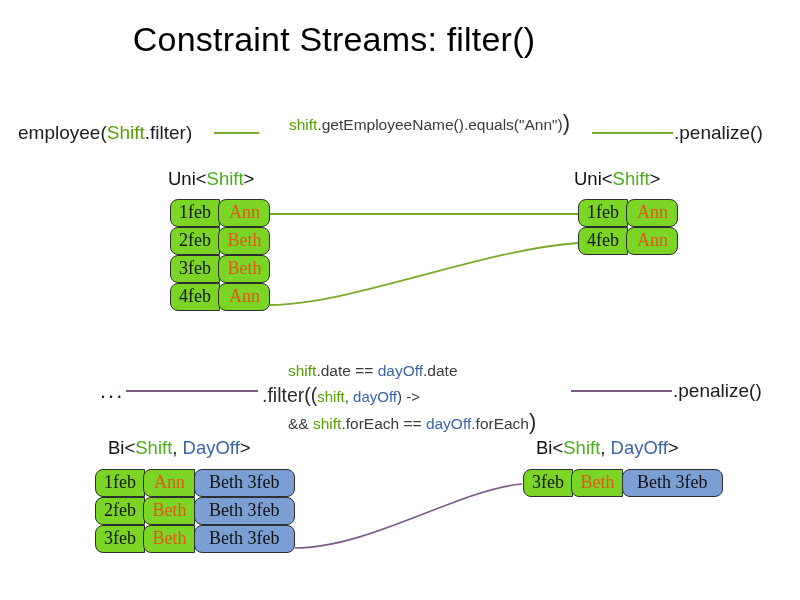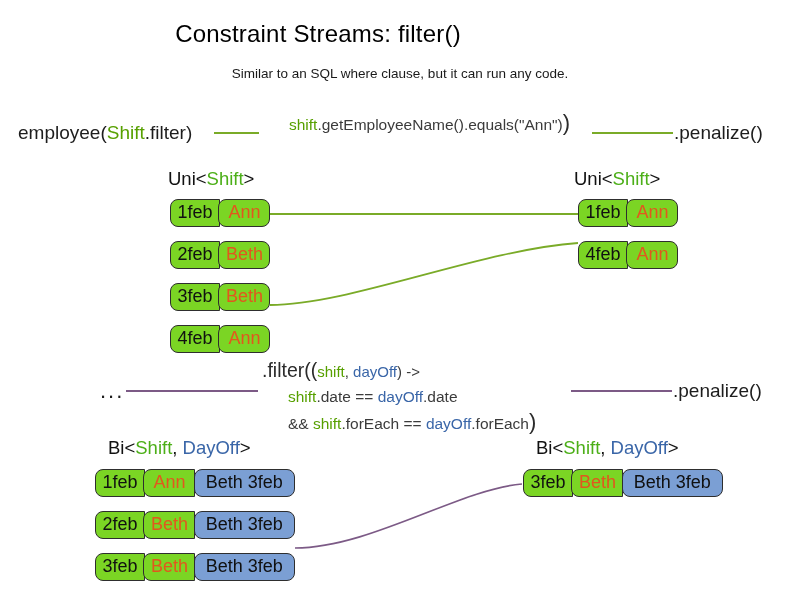--- a/index.html
+++ b/index.html
@@ -23,24 +23,24 @@
   #wires {
     position: absolute;
     left: 0; top: 0;
     width: 800px; height: 600px;
     pointer-events: none;
   }
 
   
   .title {
     position: absolute;
-    left: 0; top: 20px;
+    left: 16px; top: 20px;
     width: 636px;
     text-align: center;
-    font-size: 24px;
+    font-size: 34px;
     letter-spacing: 0.2px;
     color: #000000;
     white-space: nowrap;
   }
   .subtitle {
     position: absolute;
     left: 0; top: 66px;
     width: 800px;
     text-align: center;
     font-size: 13.5px;
@@ -82,21 +82,22 @@
     white-space: nowrap;
   }
   .caption .g { color: #4caf18; }
   .caption .b { color: #3a66a8; }
 
   
   .facttable { position: absolute; }
   .factrow {
     display: flex;
     height: 28px;
-    margin-bottom: 14px;
+    margin-bottom: 0;
+    font-family: Liberation Serif, serif;
   }
   .cell {
     box-sizing: border-box;
     height: 28px;
     line-height: 25px;
     border: 1.6px solid #2e2e2e;
     font-size: 18px;
     text-align: center;
     white-space: nowrap;
     padding: 0 4px;
@@ -140,21 +141,20 @@
     <path d="M270,305 C350,305 480,250 578,243" fill="none" stroke="#7aab28" stroke-width="1.8"></path>
 
     <line x1="126" y1="391" x2="258" y2="391" stroke="#7c5a86" stroke-width="2"></line>
 
     <line x1="571" y1="391" x2="672" y2="391" stroke="#7c5a86" stroke-width="2"></line>
 
     <path d="M295,548 C370,548 460,489 522,484" fill="none" stroke="#7c5a86" stroke-width="1.6"></path>
   </svg>
 
   <div class="title">Constraint Streams: filter()</div>
-  <div class="subtitle">Similar to an SQL where clause, but it can run any code.</div>
 
   <div class="plainlabel" style="left:18px; top:122px;">
     <span>employee(</span><span class="tok-shift" style="font-size:19px;">Shift</span><span>.filter)</span>
   </div>
 
   <div class="code" style="left:263px; top:110px;">
     <div style="padding-left:26px;">
       <span class="tok-shift" style="font-size:15.5px;">shift</span><span style="font-size:15.5px;">.getEmployeeName().equals("Ann")</span><span class="paren-big">)</span>
     </div>
   </div>
@@ -195,27 +195,27 @@
     </div>
     <div class="factrow">
       <div class="cell green date" style="width:50px;">4feb</div>
       <div class="cell green name" style="width:52px;">Ann</div>
     </div>
   </div>
 
   <div class="dots" style="left:100px; top:378px;">...</div>
 
   <div class="code" style="left:262px; top:358px;">
+    <div style="padding-left:26px;">
+      <span class="tok-shift" style="font-size:15.5px;">shift</span><span style="font-size:15.5px;">.date == </span><span class="tok-dayoff" style="font-size:15.5px;">dayOff</span><span style="font-size:15.5px;">.date</span>
+    </div>
     <div>
       <span class="big">.filter((</span><span class="tok-shift" style="font-size:15px;">shift</span><span style="font-size:15px;">, </span><span class="tok-dayoff" style="font-size:15px;">dayOff</span><span style="font-size:15px;">) -&gt;</span>
     </div>
     <div style="padding-left:26px;">
-      <span class="tok-shift" style="font-size:15.5px;">shift</span><span style="font-size:15.5px;">.date == </span><span class="tok-dayoff" style="font-size:15.5px;">dayOff</span><span style="font-size:15.5px;">.date</span>
-    </div>
-    <div style="padding-left:26px;">
       <span style="font-size:15.5px;">&amp;&amp; </span><span class="tok-shift" style="font-size:15.5px;">shift</span><span style="font-size:15.5px;">.forEach == </span><span class="tok-dayoff" style="font-size:15.5px;">dayOff</span><span style="font-size:15.5px;">.forEach</span><span class="paren-big">)</span>
     </div>
   </div>
 
   <div class="plainlabel" style="left:673px; top:380px;">.penalize()</div>
 
   <div class="caption" style="left:108px; top:437px;">
     <span>Bi&lt;</span><span class="g">Shift</span><span>, </span><span class="b">DayOff</span><span>&gt;</span>
   </div>
 

